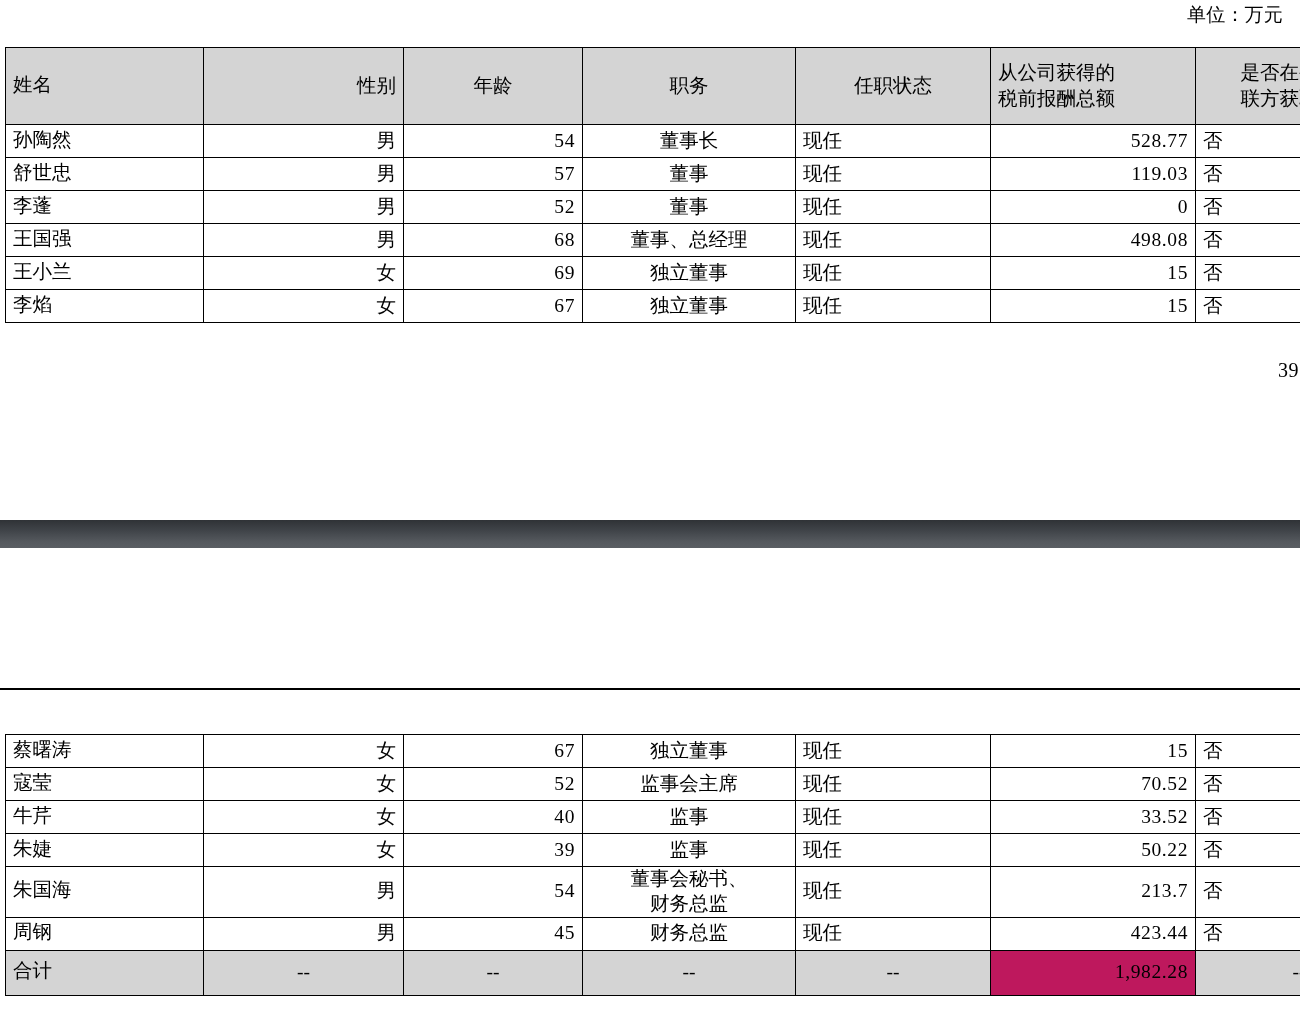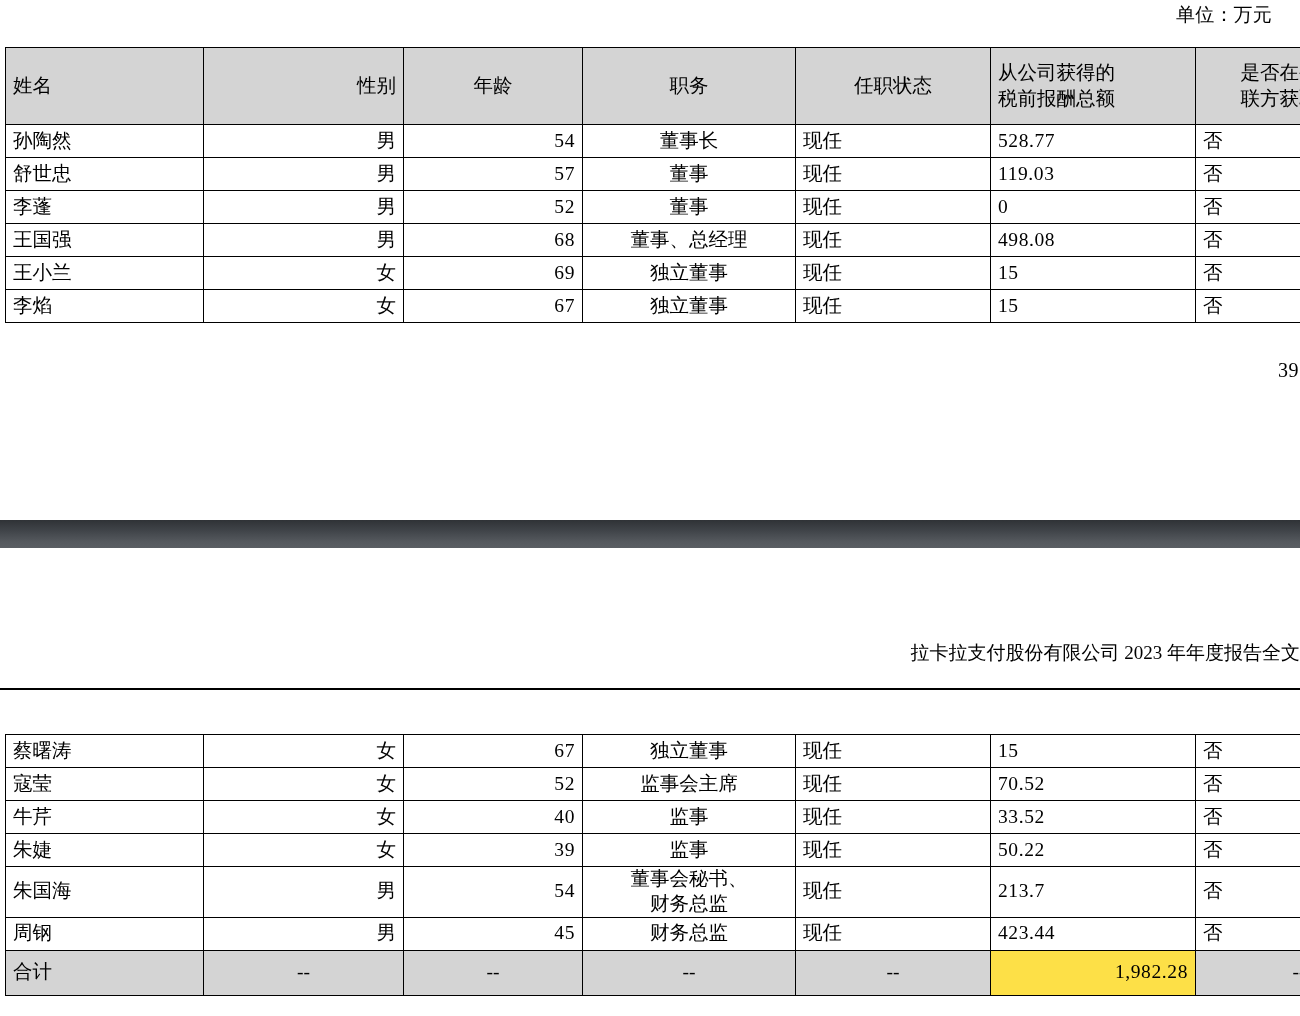--- a/index.html
+++ b/index.html
@@ -20,21 +20,21 @@
 
   
   #page-one {
     position: absolute;
     left: 0; top: 0;
     width: 1300px;
     height: 520px;
   }
   .unit-line {
     position: absolute;
-    right: 28px;
+    right: 17px;
     top: 2px;
     font-size: 19px;
     line-height: 26px;
     white-space: nowrap;
     letter-spacing: 0.2px;
   }
 
   table.report {
     border-collapse: collapse;
     table-layout: fixed;
@@ -54,34 +54,34 @@
     background: #d4d4d4;
     text-align: center;
     height: 76px;
     font-size: 19.5px;
   }
   .hdr td .hdr-two {
     display: block;
     line-height: 1.35;
   }
   tr.body-row td { height: 32px; }
-  td.c-name     { text-align: left;   width: 183px; }
+  td.c-name     { text-align: left;   width: 183px; font-family: Liberation Mono, monospace; }
   td.c-gender   { text-align: right;   width: 185px; }
   td.c-age      { text-align: right;  width: 164px; padding-right: 11px; }
   td.c-title    { text-align: center;   width: 198px; }
   td.c-status   { text-align: left;   width: 180px; }
-  td.c-pay      {  width: 190px; padding-right: 11px; }
+  td.c-pay      { text-align: right;  width: 190px; padding-right: 11px; }
   td.c-related  { text-align: left;   width: 192px; }
 
   .num { font-family: "Liberation Serif", "DejaVu Serif", serif; letter-spacing: 0.6px; }
 
   
   tr.total-row td { height: 44px; background: #d4d4d4; text-align: center; }
   tr.total-row td.c-name { text-align: left; }
-  tr.total-row td.c-pay { background: #fde047; text-align: right; }
+  tr.total-row td.c-pay { background: #be185d; text-align: right; }
 
   .tall-row td { height: 62px; }
   .two-line { display: block; line-height: 1.28; }
 
   
   .page-num-frag {
     position: absolute;
     left: 1278px;
     top: 358px;
     font-size: 20px;
@@ -212,21 +212,20 @@
     </tbody>
   </table>
 
   <div class="page-num-frag num">39</div>
 </div>
 
 <div id="page-gap"></div>
 
 <div id="page-two">
 
-  <div class="running-head">拉卡拉支付股份有限公司 2023 年年度报告全文</div>
   <div class="head-rule"></div>
 
   <table class="report tbl2">
     <tbody>
       <tr class="body-row">
         <td class="c-name">蔡曙涛</td>
         <td class="c-gender">女</td>
         <td class="c-age num">67</td>
         <td class="c-title">独立董事</td>
         <td class="c-status">现任</td>

